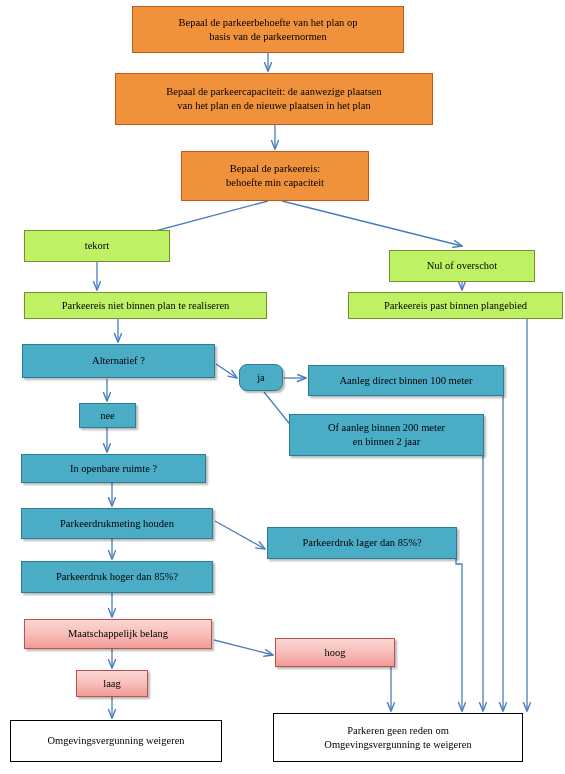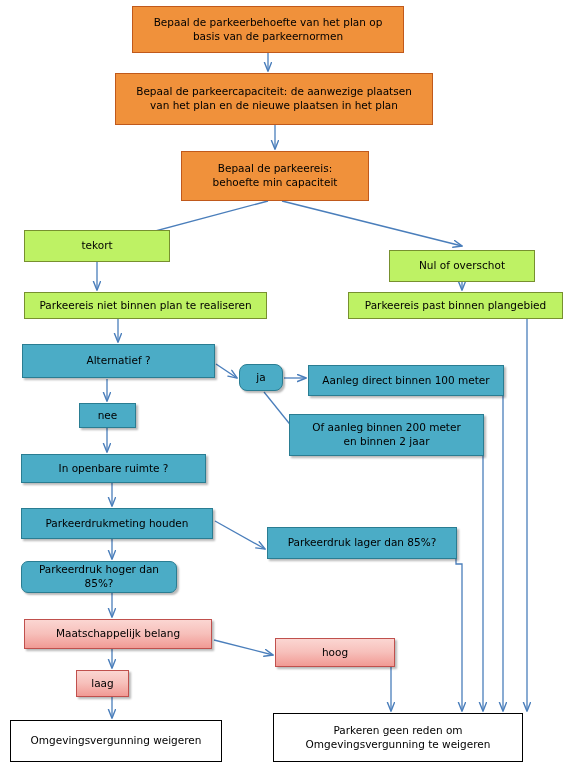--- a/index.html
+++ b/index.html
@@ -31,20 +31,21 @@
     box-sizing: border-box;
     display: flex;
     align-items: center;
     justify-content: center;
     text-align: center;
     line-height: 1.32;
     color: #000000;
     font-size: 10.5px;
     padding: 9px 4px;
     z-index: 3;
+    font-family: Liberation Serif, serif;
   }
   .node .txt {
     display: block;
     width: 100%;
     white-space: pre-line;
   }
   
   .n-orange {
     background: #F0913B;
     border: 1.3px solid #C0591B;
@@ -178,30 +179,30 @@
       </div>
       <div class="node n-blue" style="left: 21px; top: 454px; width: 185px; height: 29px;">
         <span class="txt">In openbare ruimte ?</span>
       </div>
       <div class="node n-blue" style="left: 21px; top: 508px; width: 192px; height: 31px;">
         <span class="txt">Parkeerdrukmeting houden</span>
       </div>
       <div class="node n-blue" style="left: 267px; top: 527px; width: 190px; height: 32px;">
         <span class="txt">Parkeerdruk lager dan  85%?</span>
       </div>
-      <div class="node n-blue" style="left: 21px; top: 561px; width: 156px; height: 32px; border-radius: 7px;">
+      <div class="node n-blue" style="left: 21px; top: 561px; width: 192px; height: 32px;">
         <span class="txt">Parkeerdruk hoger dan 85%?</span>
       </div>
       <div class="node n-pink" style="left: 24px; top: 619px; width: 188px; height: 30px;">
         <span class="txt">Maatschappelijk belang</span>
       </div>
       <div class="node n-pink" style="left: 275px; top: 638px; width: 120px; height: 29px;">
         <span class="txt">hoog</span>
       </div>
-      <div class="node n-pink" style="left: 76px; top: 670px; width: 53px; height: 27px;">
+      <div class="node n-pink" style="left: 76px; top: 670px; width: 72px; height: 27px;">
         <span class="txt">laag</span>
       </div>
       <div class="node n-white" style="left: 10px; top: 720px; width: 212px; height: 42px;">
         <span class="txt">Omgevingsvergunning weigeren</span>
       </div>
       <div class="node n-white" style="left: 273px; top: 713px; width: 250px; height: 49px;">
         <span class="txt">Parkeren geen reden om
 Omgevingsvergunning te weigeren</span>
       </div>
     </div>

